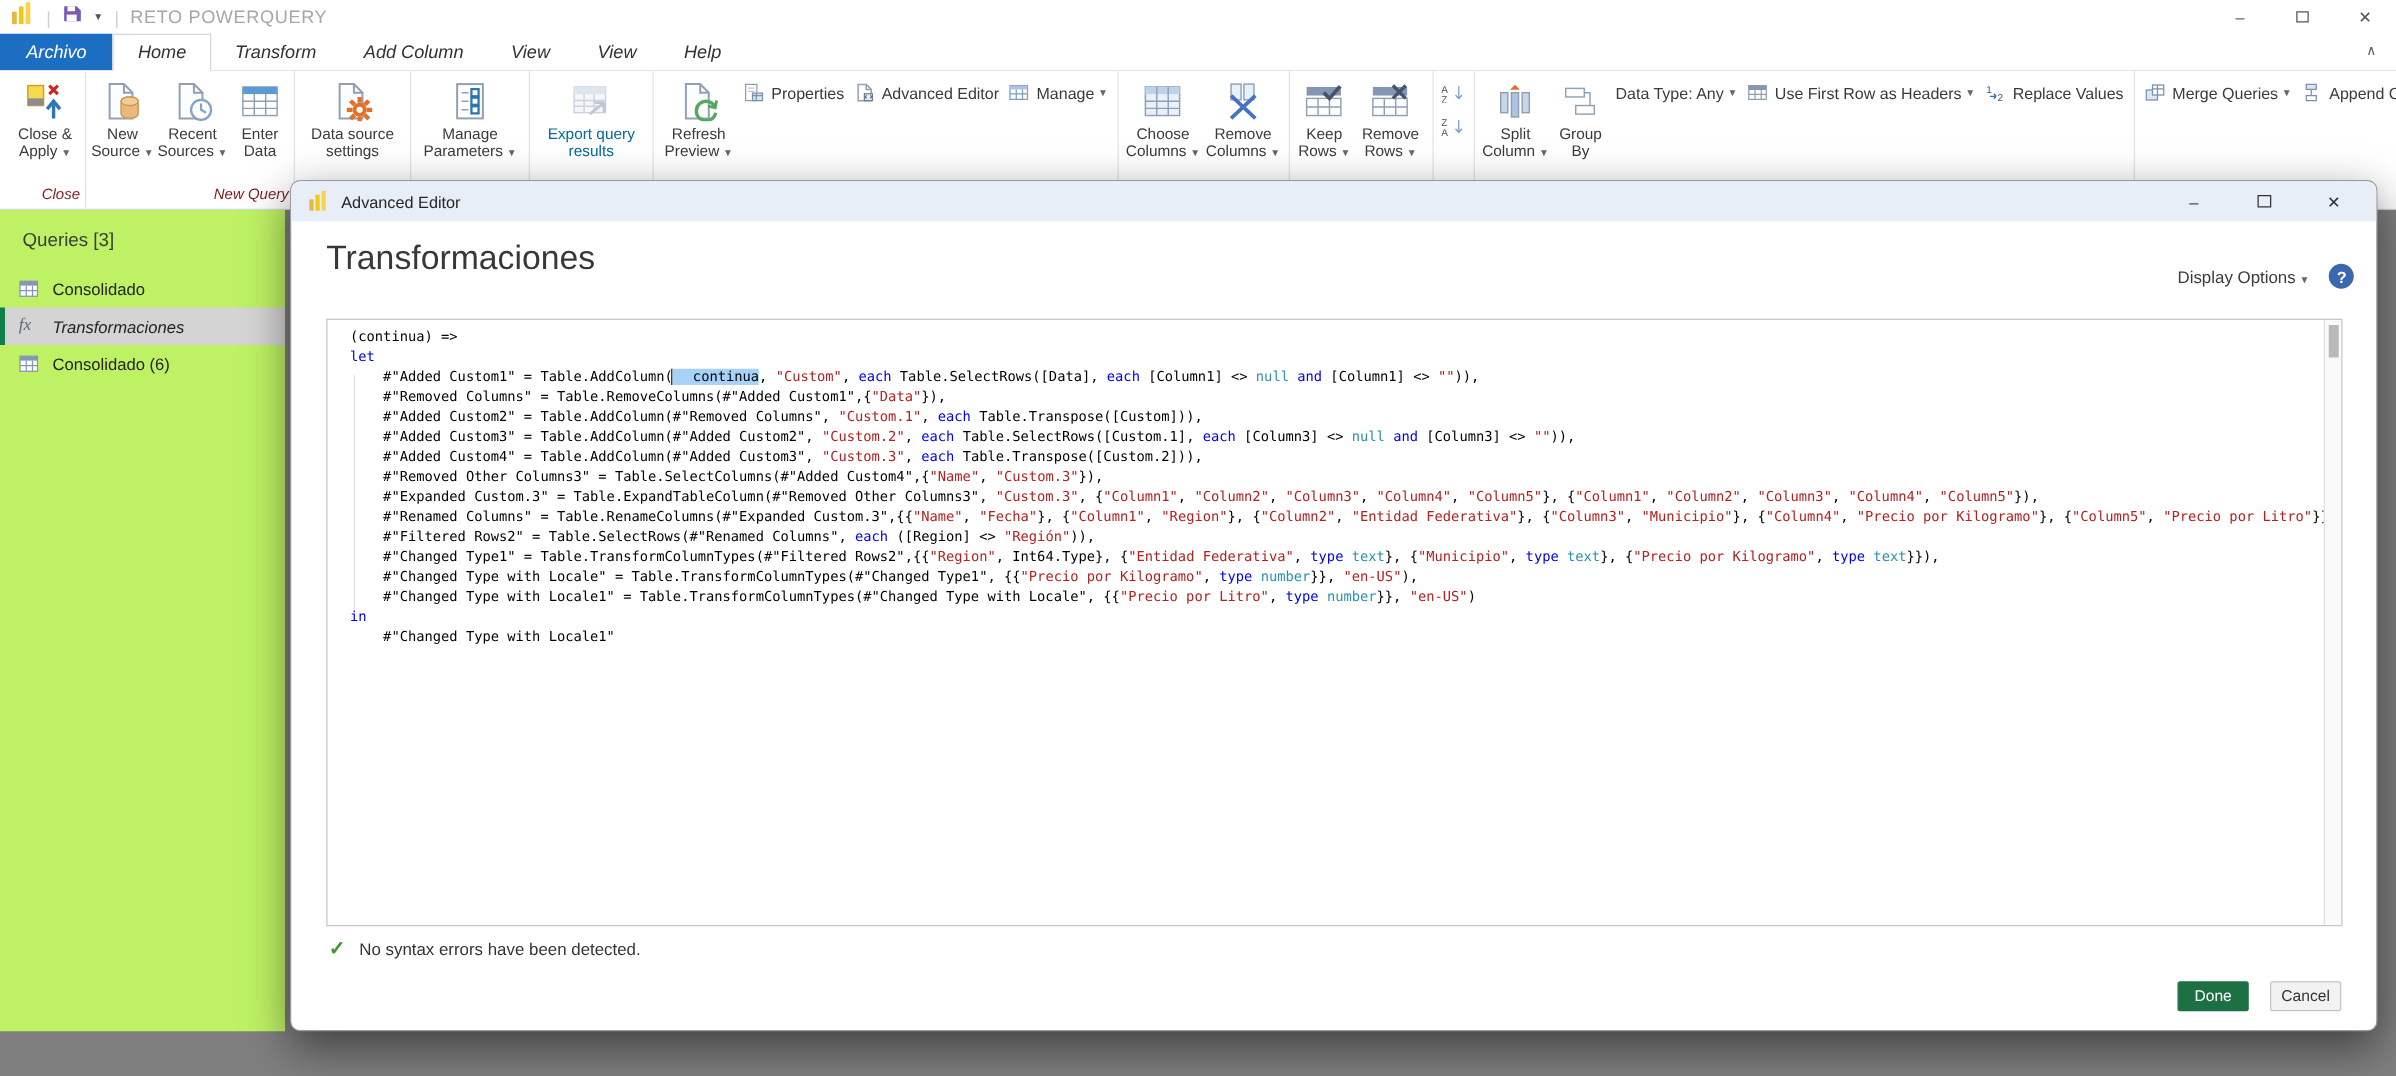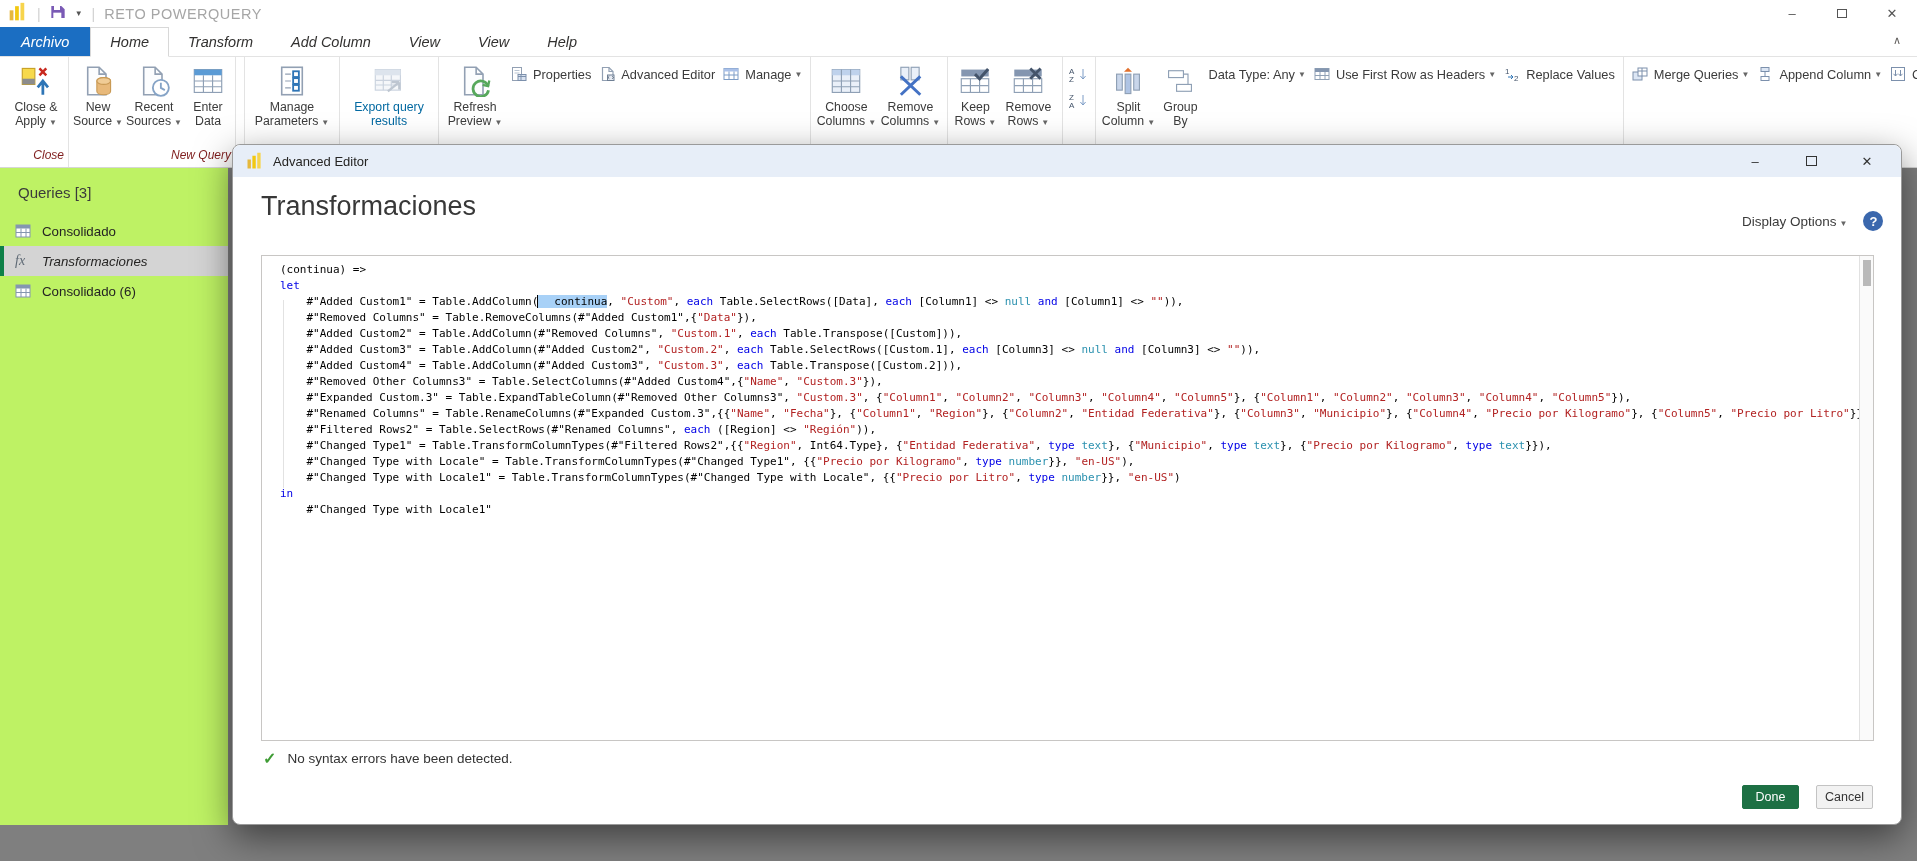--- a/index.html
+++ b/index.html
@@ -193,20 +193,38 @@
                 <rect x="2" y="4" width="24" height="5" fill="#5B9BD5"></rect>
                 <path d="M10 9v15M18 9v15M2 14h24M2 19h24" stroke="#8FA0B5" fill="none"></path>
               </svg>
             </div>
             <div>Enter Data</div>
           </div>
         </div>
         <div class="glabel">New Query</div>
       </div>
       <div class="rgroup">
+        <div class="gbody">
+          <div class="rbtn" style="width: 84px;">
+            <div class="icn">
+              <svg viewBox="0 0 28 28">
+                <path d="M5 2h10l6 6v18H5z" fill="#FCFDFE" stroke="#92A0B3" stroke-width="1.4"></path>
+                <path d="M15 2v6h6" fill="none" stroke="#92A0B3" stroke-width="1.4"></path>
+                <g transform="translate(19,20)">
+                  <g stroke="#E2702D" stroke-width="3">
+                    <path d="M0 -9V-5M0 9V5M-9 0H-5M9 0H5M-6.4 -6.4L-3.5 -3.5M6.4 6.4L3.5 3.5M-6.4 6.4L-3.5 3.5M6.4 -6.4L3.5 -3.5"></path>
+                  </g>
+                  <circle r="5" fill="#E2702D"></circle>
+                  <circle r="2.2" fill="#FFF"></circle>
+                </g>
+              </svg>
+            </div>
+            <div>Data source settings</div>
+          </div>
+        </div>
         <div class="glabel"></div>
       </div>
       <div class="rgroup">
         <div class="gbody">
           <div class="rbtn" style="width: 86px;">
             <div class="icn">
               <svg viewBox="0 0 28 28">
                 <rect x="5" y="2" width="18" height="24" fill="#FFF" stroke="#92A0B3" stroke-width="1.4"></rect>
                 <path d="M8 8h5M8 14h5M8 20h5" stroke="#92A0B3"></path>
                 <rect x="15" y="5.5" width="5" height="5" fill="none" stroke="#2E75B6" stroke-width="1.6"></rect>

